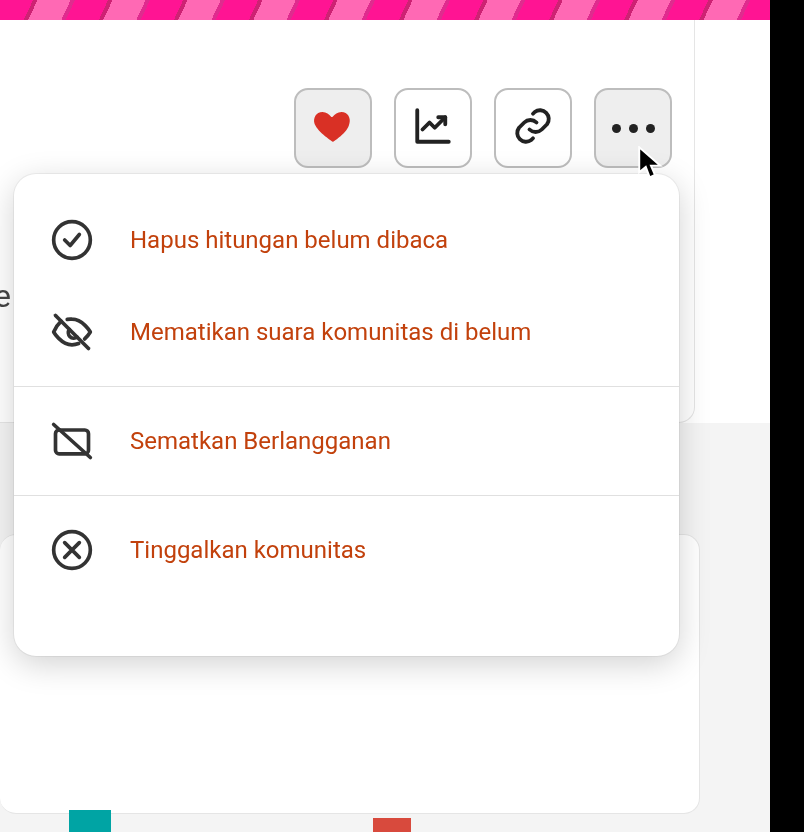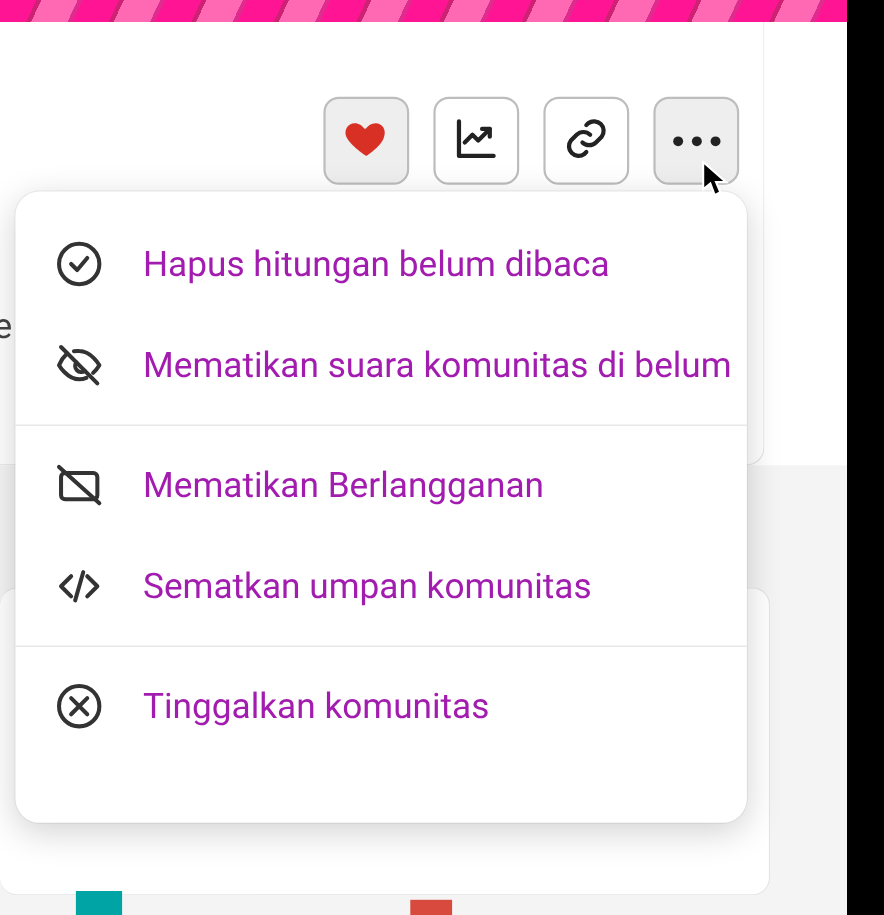--- a/index.html
+++ b/index.html
@@ -111,22 +111,22 @@
     .menu-icon {
       width: 44px;
       height: 44px;
       flex-shrink: 0;
       display: flex;
       align-items: center;
       justify-content: center;
     }
     .menu-icon svg { width: 44px; height: 44px; fill: none; stroke: #333; stroke-width: 2; stroke-linecap: round; stroke-linejoin: round; }
     .menu-label {
-      font-size: 32px;
-      color: #a21caf;
+      font-size: 24px;
+      color: #c2410c;
       white-space: nowrap;
     }
     .menu-divider {
       height: 1px;
       background: #e0e0e0;
       margin: 8px 0;
     }
     .clipped-text {
       position: absolute;
       left: -6px;
@@ -250,31 +250,21 @@
   </div>
   <div class="menu-divider"></div>
   <div class="menu-item">
     <span class="menu-icon">
       <svg viewBox="0 0 24 24">
           <rect x="3" y="6" width="18" height="13" rx="2"></rect>
           <path d="M3 8l9 6 9-6" opacity="0.0"></path>
           <path d="M2 3l20 18"></path>
         </svg>
     </span>
-    <span class="menu-label">Mematikan Berlangganan</span>
-  </div>
-  <div class="menu-item">
-    <span class="menu-icon">
-      <svg viewBox="0 0 24 24">
-          <path d="M8 7l-5 5 5 5"></path>
-          <path d="M16 7l5 5-5 5"></path>
-          <path d="M14 5l-4 14"></path>
-        </svg>
-    </span>
-    <span class="menu-label">Sematkan umpan komunitas</span>
+    <span class="menu-label">Sematkan Berlangganan</span>
   </div>
   <div class="menu-divider"></div>
   <div class="menu-item">
     <span class="menu-icon">
       <svg viewBox="0 0 24 24">
           <circle cx="12" cy="12" r="10"></circle>
           <path d="M8 8l8 8M16 8l-8 8"></path>
         </svg>
     </span>
     <span class="menu-label">Tinggalkan komunitas</span>

